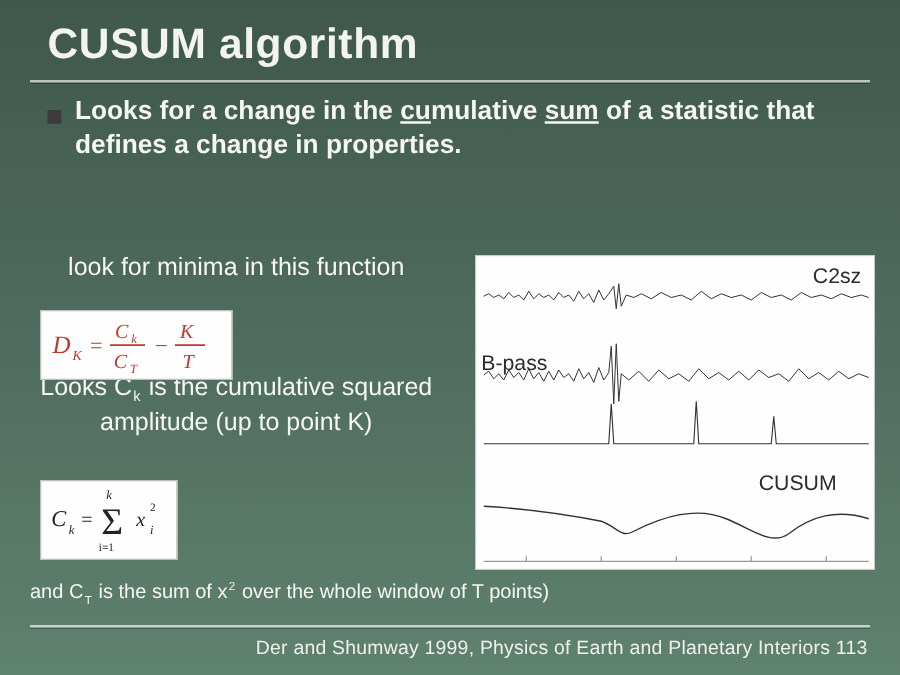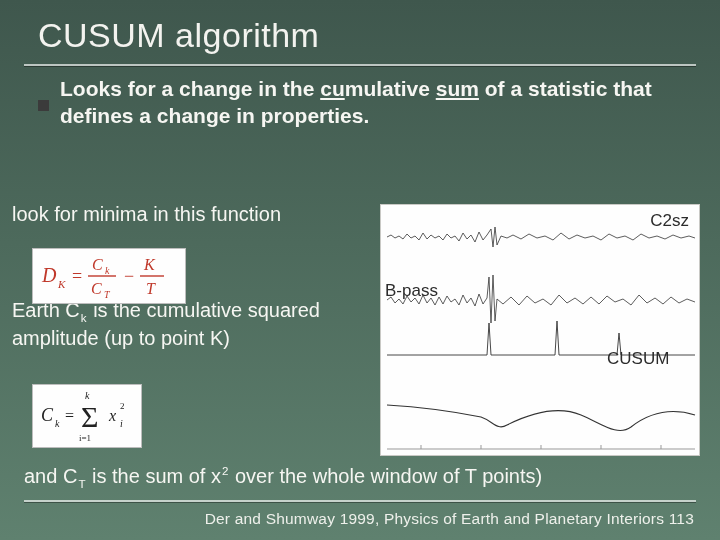--- a/index.html
+++ b/index.html
@@ -16,21 +16,21 @@
     background: linear-gradient(180deg, #3f574d 0%, #4d6a5c 45%, #5f816f 100%);
     position: relative;
     box-sizing: border-box;
     color: #fff;
   }
   .title {
     position: absolute;
     left: 38px;
     top: 16px;
     font-size: 34px;
-    font-weight: normal;
+    font-weight: bold;
     color: #f3f3ef;
     letter-spacing: 0.5px;
   }
   .rule {
     position: absolute;
     left: 24px;
     height: 0;
     width: 672px;
   }
   .rule.top {
@@ -49,21 +49,20 @@
     top: 76px;
     width: 650px;
     font-size: 21px;
     font-weight: bold;
     color: #f6f6f2;
     line-height: 1.28;
   }
   .bullets .row {
     display: flex;
     margin-bottom: 4px;
-    align-items: center;
   }
   .bullets .sq {
     flex: 0 0 18px;
     padding-top: 4px;
   }
   .bullets .sq span {
     display: inline-block;
     width: 11px;
     height: 11px;
     background: #3b3b3b;
@@ -71,41 +70,42 @@
   }
   .bullets .txt {
     flex: 1;
     padding-left: 2px;
   }
   .u {
     text-decoration: underline;
   }
   .body {
     position: absolute;
-    left: 12px;
+    left: 24px;
     top: 202px;
     width: 330px;
     font-size: 20px;
     color: #f6f6f2;
     line-height: 1.22;
+    text-align: center;
   }
   .body .para {
     margin-bottom: 14px;
   }
   .body .sub {
     font-size: 0.58em;
     vertical-align: sub;
     padding: 0 1px;
   }
   .tail {
     position: absolute;
     left: 24px;
     top: 464px;
     width: 680px;
-    font-size: 20px;
+    font-size: 16px;
     color: #f6f6f2;
     line-height: 1.22;
   }
   .tail .sub {
     font-size: 0.58em;
     vertical-align: sub;
     padding: 0 1px;
   }
   .tail .sup {
     font-size: 0.58em;
@@ -149,21 +149,21 @@
   }
   .panel svg { display:block; }
   .panel .lab {
     position: absolute;
     font-size: 17px;
     color: #2c2c2c;
     font-family: Arial, sans-serif;
   }
   .lab-c2sz { right: 10px; top: 6px; }
   .lab-bpass { left: 4px; top: 76px; }
-  .lab-cusum { left: 226px; top: 144px; font-size: 10px; }
+  .lab-cusum { left: 226px; top: 172px; font-size: 10px; }
 </style>
 </head>
 <body>
 
 <div class="slide">
 
   <div class="title">CUSUM algorithm</div>
   <div class="rule top"></div>
 
   <div class="bullets">
@@ -172,21 +172,21 @@
       <div class="txt">
         <span>Looks for a change in the </span><span class="u">cu</span><span>mulative </span><span class="u">sum</span><span> of a statistic that defines a change in properties.</span>
       </div>
     </div>
   </div>
 
   <div class="body">
     <div class="para">look for minima in this function</div>
     <div style="height:58px"></div>
     <div class="para">
-      <span>Earth C</span><span class="sub">k</span><span> is the cumulative squared amplitude (up to point K)</span>
+      <span>Looks C</span><span class="sub">k</span><span> is the cumulative squared amplitude (up to point K)</span>
     </div>
   </div>
 
   <div class="eq eq1" title="D_K = C_k / C_T − K / T">
     <svg width="146" height="48" viewBox="0 0 146 48">
       <g font-family="Georgia, 'Times New Roman', serif" fill="#c0392b" font-style="italic">
         <text x="6" y="30" font-size="20">D</text>
         <text x="22" y="36" font-size="11">K</text>
         <text x="36" y="30" font-size="18" font-style="normal">=</text>
 

